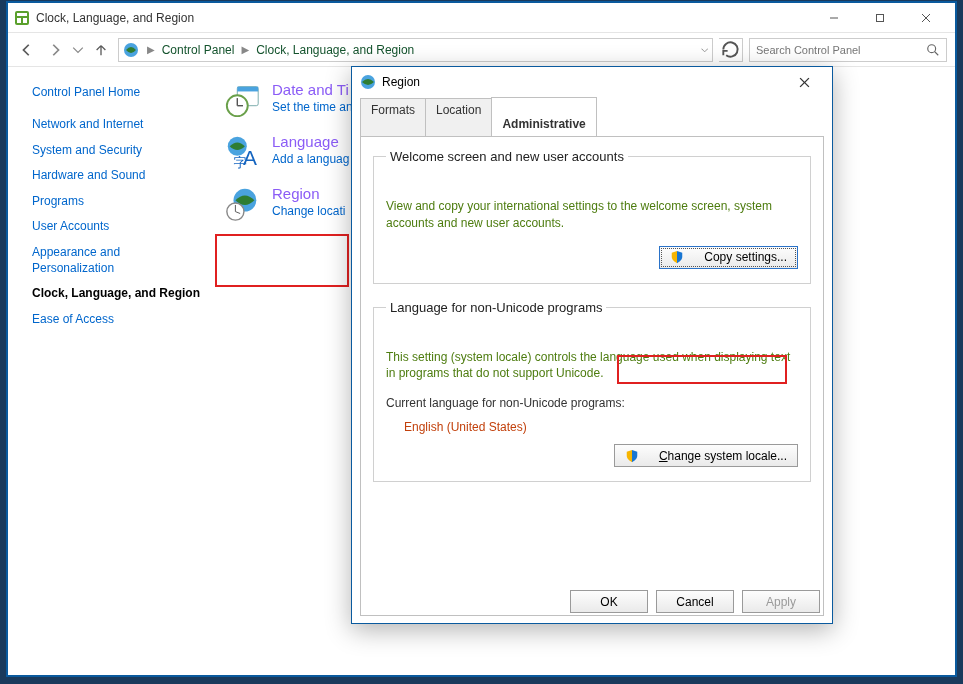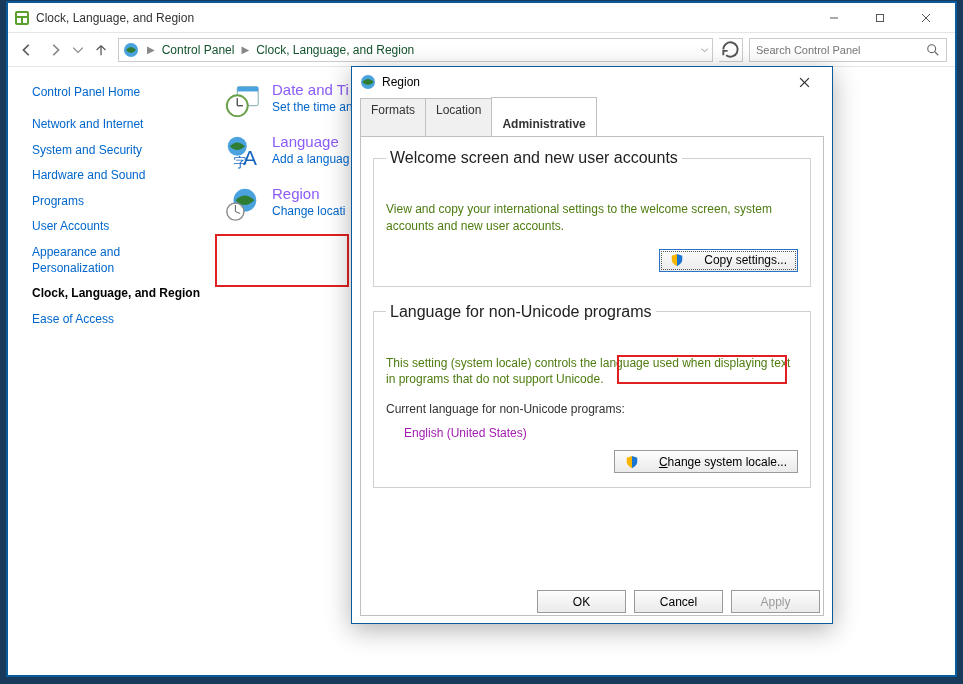--- a/index.html
+++ b/index.html
@@ -53,34 +53,34 @@
 .dlg-titlebar { height: 30px; display: flex; align-items: center; padding: 0 8px; font-size: 12px; }
 .dlg-titlebar .icon { width: 16px; height: 16px; margin-right: 6px; }
 .dlg-close { margin-left: auto; width: 40px; height: 30px; display: flex; align-items: center; justify-content: center; color: #333; }
 
 .tabs { display: flex; padding-left: 8px; position: relative; font-size: 12px; }
 .tab { padding: 4px 10px 5px; border: 1px solid #c0c0c0; border-bottom: none; background: #f0f0f0; position: relative; top: 1px; margin-right: -1px; color: #333; }
 .tab.active { background: #fff; z-index: 2; padding-top: 19px; top: 0; font-weight: bold; }
 .tab-area { margin: 0 8px 8px; border: 1px solid #c0c0c0; background: #fff; height: 480px; padding: 12px; position: relative; }
 
 fieldset { border: 1px solid #d0d0d0; padding: 10px 12px 14px; margin-bottom: 16px; font-size: 12px; }
-legend { font-size: 16px; padding: 0 4px; color: #222; }
+legend { font-size: 13px; padding: 0 4px; color: #222; }
 fieldset .desc { color: #4d7c0f; line-height: 1.4; margin-bottom: 14px; margin-top: 24px; }
 fieldset .lbl { color: #333; margin-bottom: 10px; }
-fieldset .val { color: #a21caf; margin-left: 18px; margin-bottom: 10px; }
+fieldset .val { color: #c2410c; margin-left: 18px; margin-bottom: 10px; }
 
 .wbtn { display: inline-flex; align-items: center; justify-content: center; height: 23px; padding: 0 10px; background: linear-gradient(#fdfdfd,#eaeaea); border: 1px solid #9a9a9a; font-size: 12px; gap: 20px; }
 .wbtn.focus { border: 1px solid #2a72c8; outline: 1px dotted #555; outline-offset: -3px; }
 .wbtn .shield { width: 14px; height: 14px; }
 .btn-row { text-align: right; }
 
 .red-box.csl { left: 256px; top: 218px; width: 170px; height: 29px; }
 
 .dlg-buttons { position: absolute; right: 12px; bottom: 10px; display: flex; gap: 8px; }
-.dlg-buttons .wbtn { width: 89px; justify-content: center; }
+.dlg-buttons .wbtn { width: 78px; justify-content: center; }
 .dlg-buttons .wbtn.disabled { color: #9a9a9a; }
 
 .shield-svg path.y { fill: #f7b500; }
 .shield-svg path.b { fill: #1976d2; }
 
 </style>
 </head>
 <body>
 
 <div class="outer-frame">

